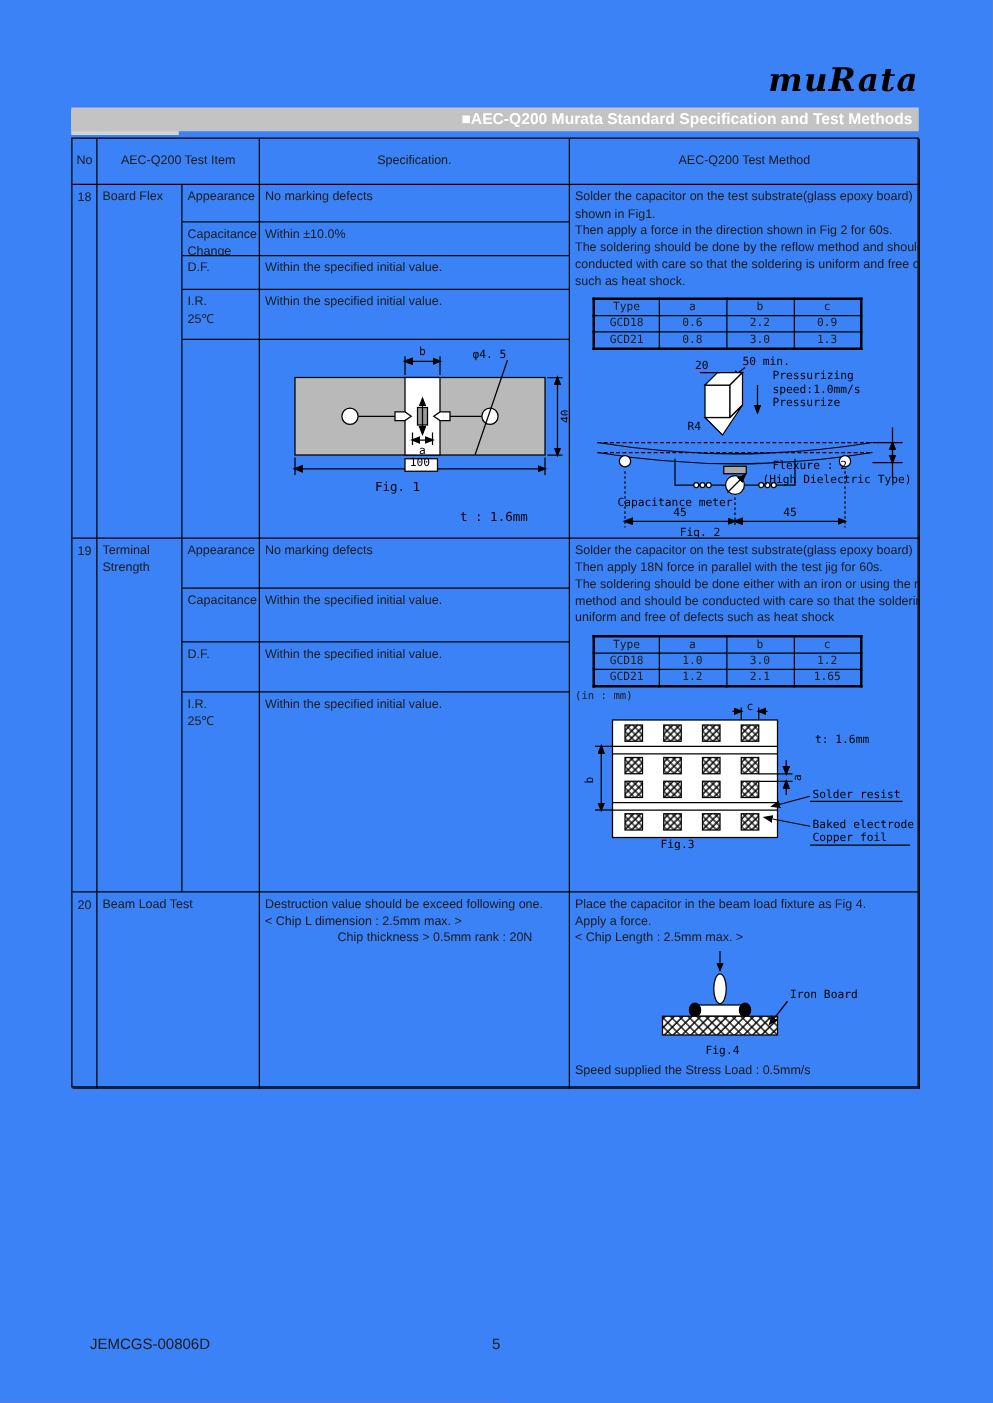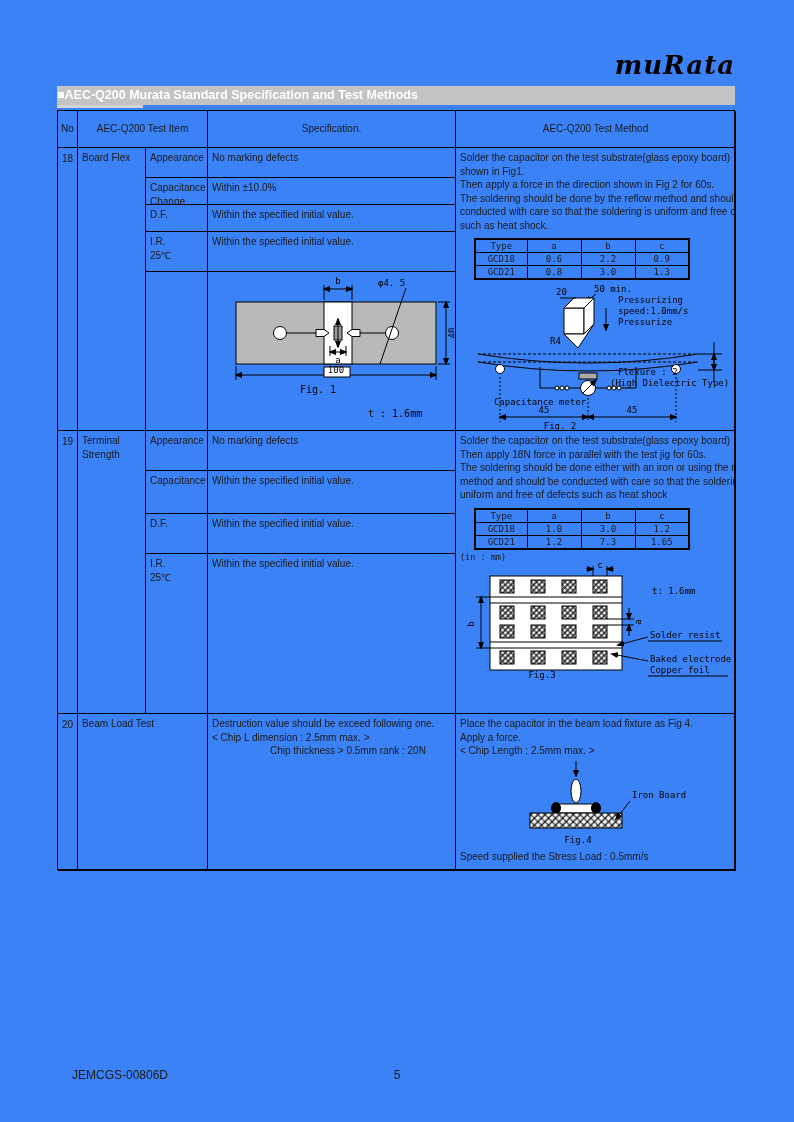--- a/index.html
+++ b/index.html
@@ -8,21 +8,21 @@
     position:relative; width:794px; height:1122px; background:#3b82f6;
     font-family:"Liberation Sans", sans-serif; color:#1a1a1a; overflow:hidden;
   }
   .logo {
     position:absolute; top:50px; right:59px;
     font:italic bold 26px "DejaVu Serif", serif; color:#000; letter-spacing:1px;
   }
   .banner-sub { position:absolute; left:57px; top:88px; width:86px; height:20px; background:#d4d4d4; }
   .banner {
     position:absolute; left:57px; top:86px; width:678px; height:19px; background:#c3c3c3;
-    color:#fff; font-size:12.5px; font-weight:bold; line-height:19px; padding-right:5px;
+    color:#fff; font-size:12.5px; font-weight:bold; line-height:19px; text-align:right; padding-right:5px;
   }
   .tbl { position:absolute; left:57px; top:110px; width:678px; height:760px; border:1.5px solid #000; }
   .cell {
     position:absolute; border-right:1px solid #000; border-bottom:1px solid #000;
     font-size:10px; line-height:13.5px; padding:3px 4px; overflow:hidden;
   }
   .hd { display:flex; align-items:center; justify-content:center; text-align:right; }
   .noc { text-align:center; padding-top:4px; }
   .ln { white-space:nowrap; }
   .dim { border-collapse:collapse; border:2px solid #000; margin:6px 0 0 14px; }
@@ -243,21 +243,21 @@
         </tr>
         <tr>
           <td>GCD18</td>
           <td>1.0</td>
           <td>3.0</td>
           <td>1.2</td>
         </tr>
         <tr>
           <td>GCD21</td>
           <td>1.2</td>
-          <td>7.3</td>
+          <td>2.1</td>
           <td>1.65</td>
         </tr>
       </tbody>
         </table>
       <div class="note">(in : mm)</div>
 
       <svg class="fig" width="272" height="118" viewBox="0 0 272 118">
         <defs>
           <marker id="a3" markerWidth="8" markerHeight="8" refX="6" refY="3" orient="auto-start-reverse">
             <path d="M0,0.5 L6.5,3 L0,5.5 z" fill="#000" stroke="none"></path>

